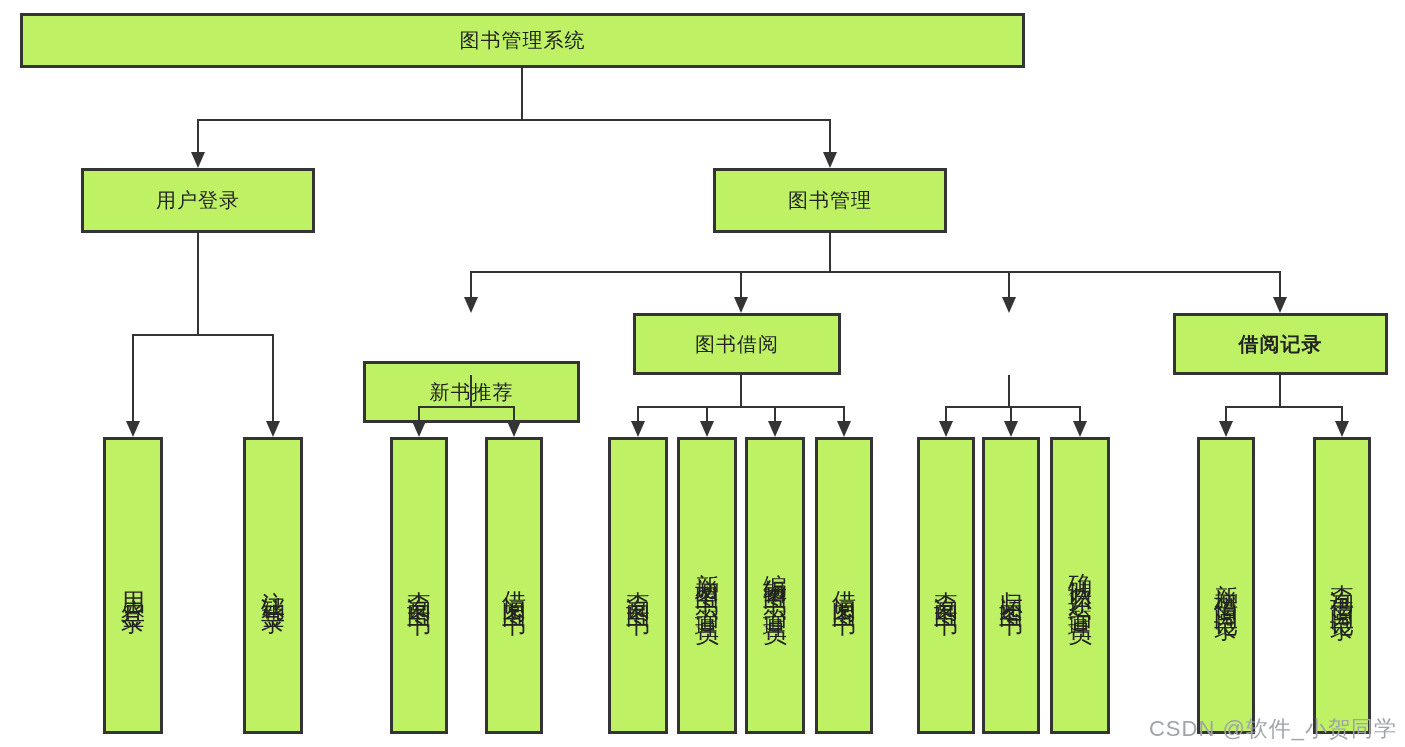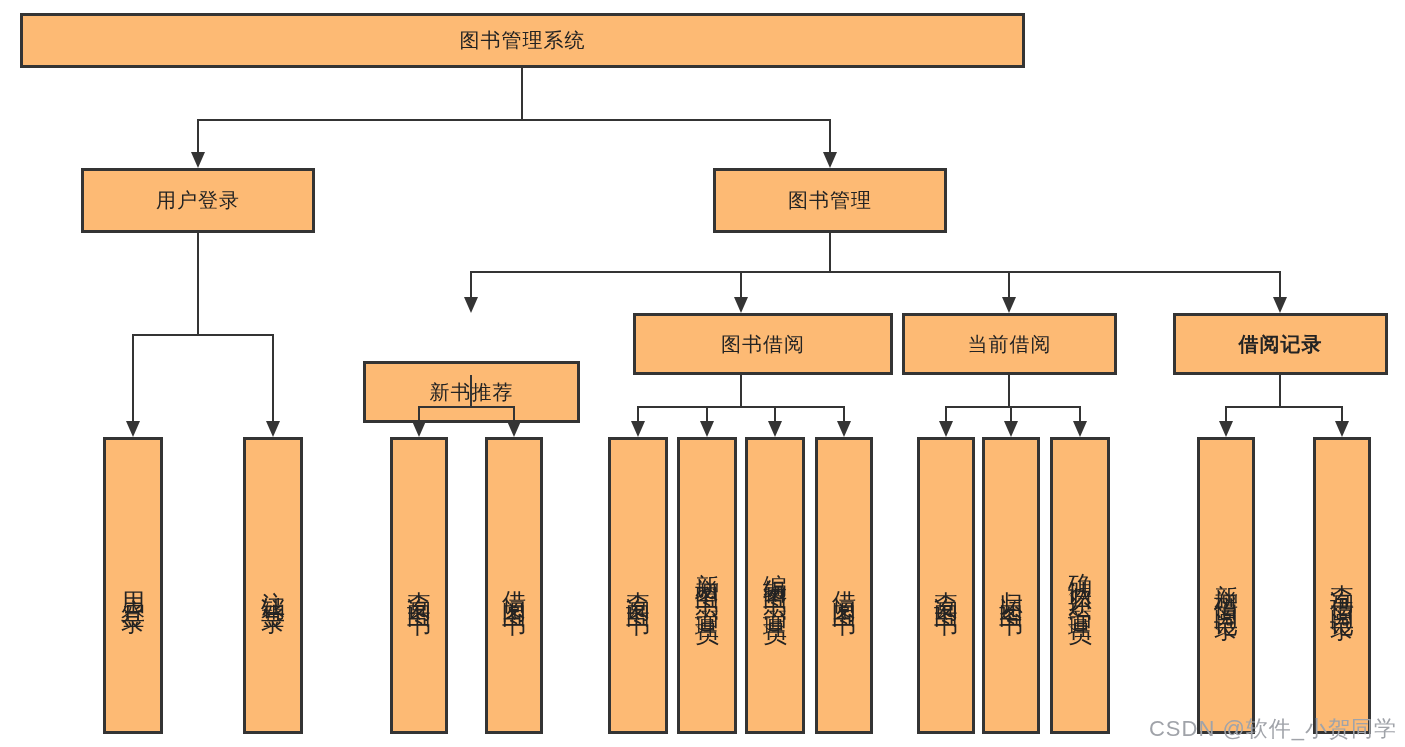--- a/index.html
+++ b/index.html
@@ -12,21 +12,21 @@
     position: relative;
     width: 1405px;
     height: 747px;
     background: #ffffff;
     overflow: hidden;
   }
   .node {
     position: absolute;
     box-sizing: border-box;
     border: 3px solid #343434;
-    background: #fdba74;
+    background: #bef264;
     display: flex;
     align-items: center;
     justify-content: center;
     color: #232323;
   }
   .node-h {
     font-size: 20px;
     letter-spacing: 1px;
     white-space: nowrap;
   }
@@ -91,22 +91,21 @@
   <div class="vline" style="left:470px; top:271px; height:27px;"></div>
   <div class="arrow" style="left:464px; top:297px;"></div>
   <div class="vline" style="left:740px; top:271px; height:27px;"></div>
   <div class="arrow" style="left:734px; top:297px;"></div>
   <div class="vline" style="left:1008px; top:271px; height:27px;"></div>
   <div class="arrow" style="left:1002px; top:297px;"></div>
   <div class="vline" style="left:1279px; top:271px; height:27px;"></div>
   <div class="arrow" style="left:1273px; top:297px;"></div>
 
   <div class="node node-h" style="left:363px; top:313px; width:217px; height:62px;margin-top:48px;">新书推荐</div>
-  <div class="node node-h" style="left:633px; top:313px; width:260px; height:62px;">图书借阅</div>
-  <div class="node node-h" style="left:902px; top:313px; width:215px; height:62px;">当前借阅</div>
+  <div class="node node-h" style="left:633px; top:313px; width:208px; height:62px;">图书借阅</div>
   <div class="node node-h" style="left:1173px; top:313px; width:215px; height:62px;font-weight:bold;">借阅记录</div>
 
   <div class="vline" style="left:470px; top:375px; height:33px;"></div>
   <div class="hline" style="left:418px; top:406px; width:97px;"></div>
   <div class="vline" style="left:418px; top:406px; height:17px;"></div>
   <div class="arrow" style="left:412px; top:421px;"></div>
   <div class="vline" style="left:513px; top:406px; height:17px;"></div>
   <div class="arrow" style="left:507px; top:421px;"></div>
 
   <div class="vline" style="left:740px; top:375px; height:33px;"></div>

